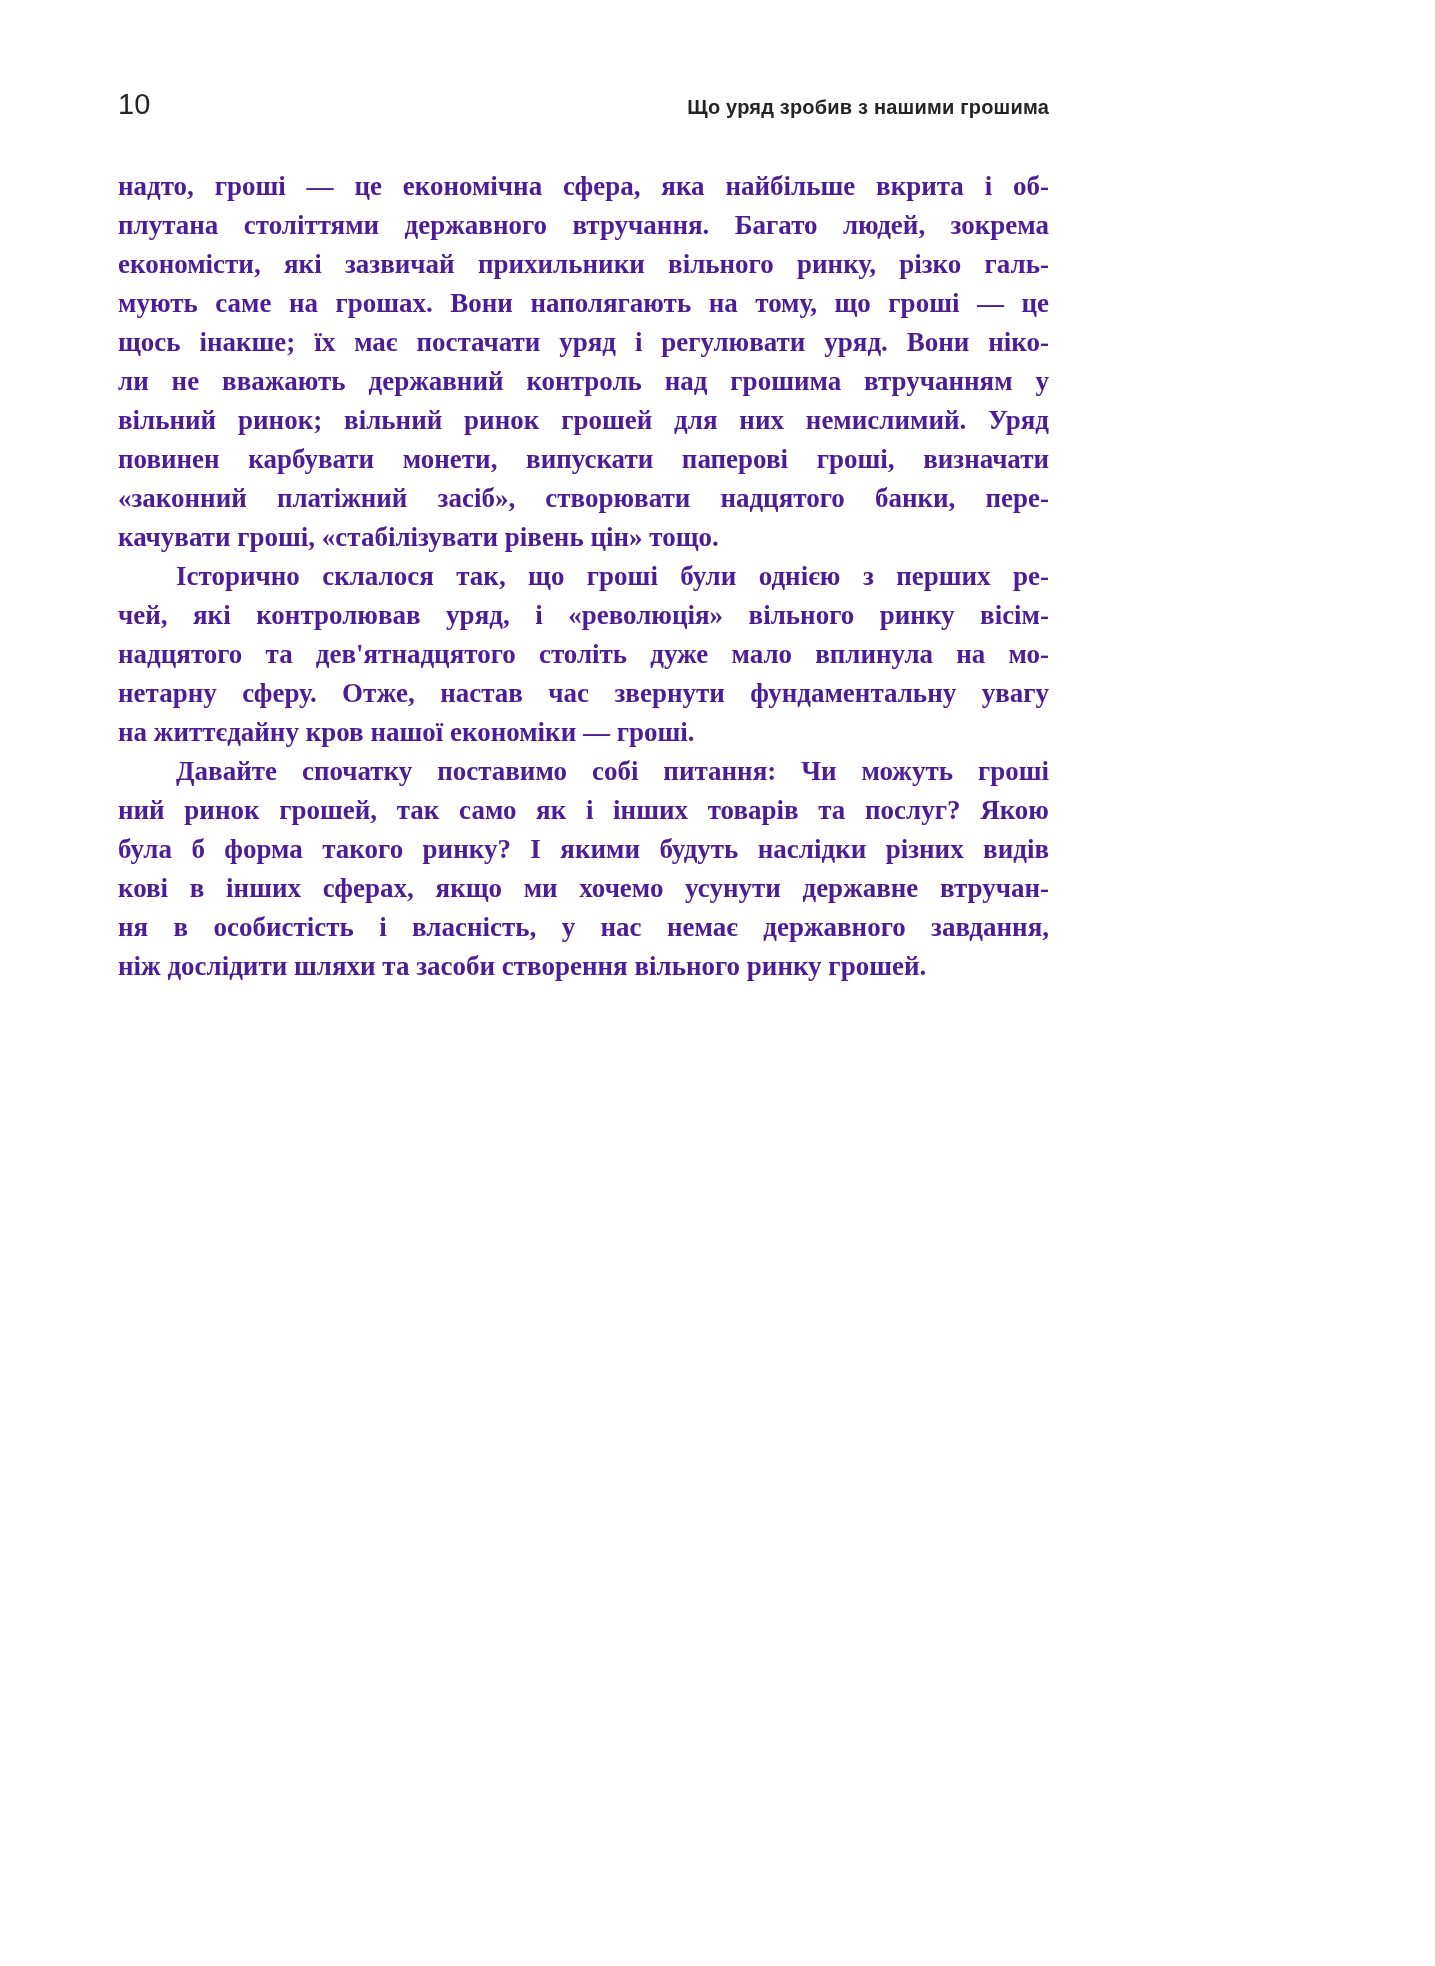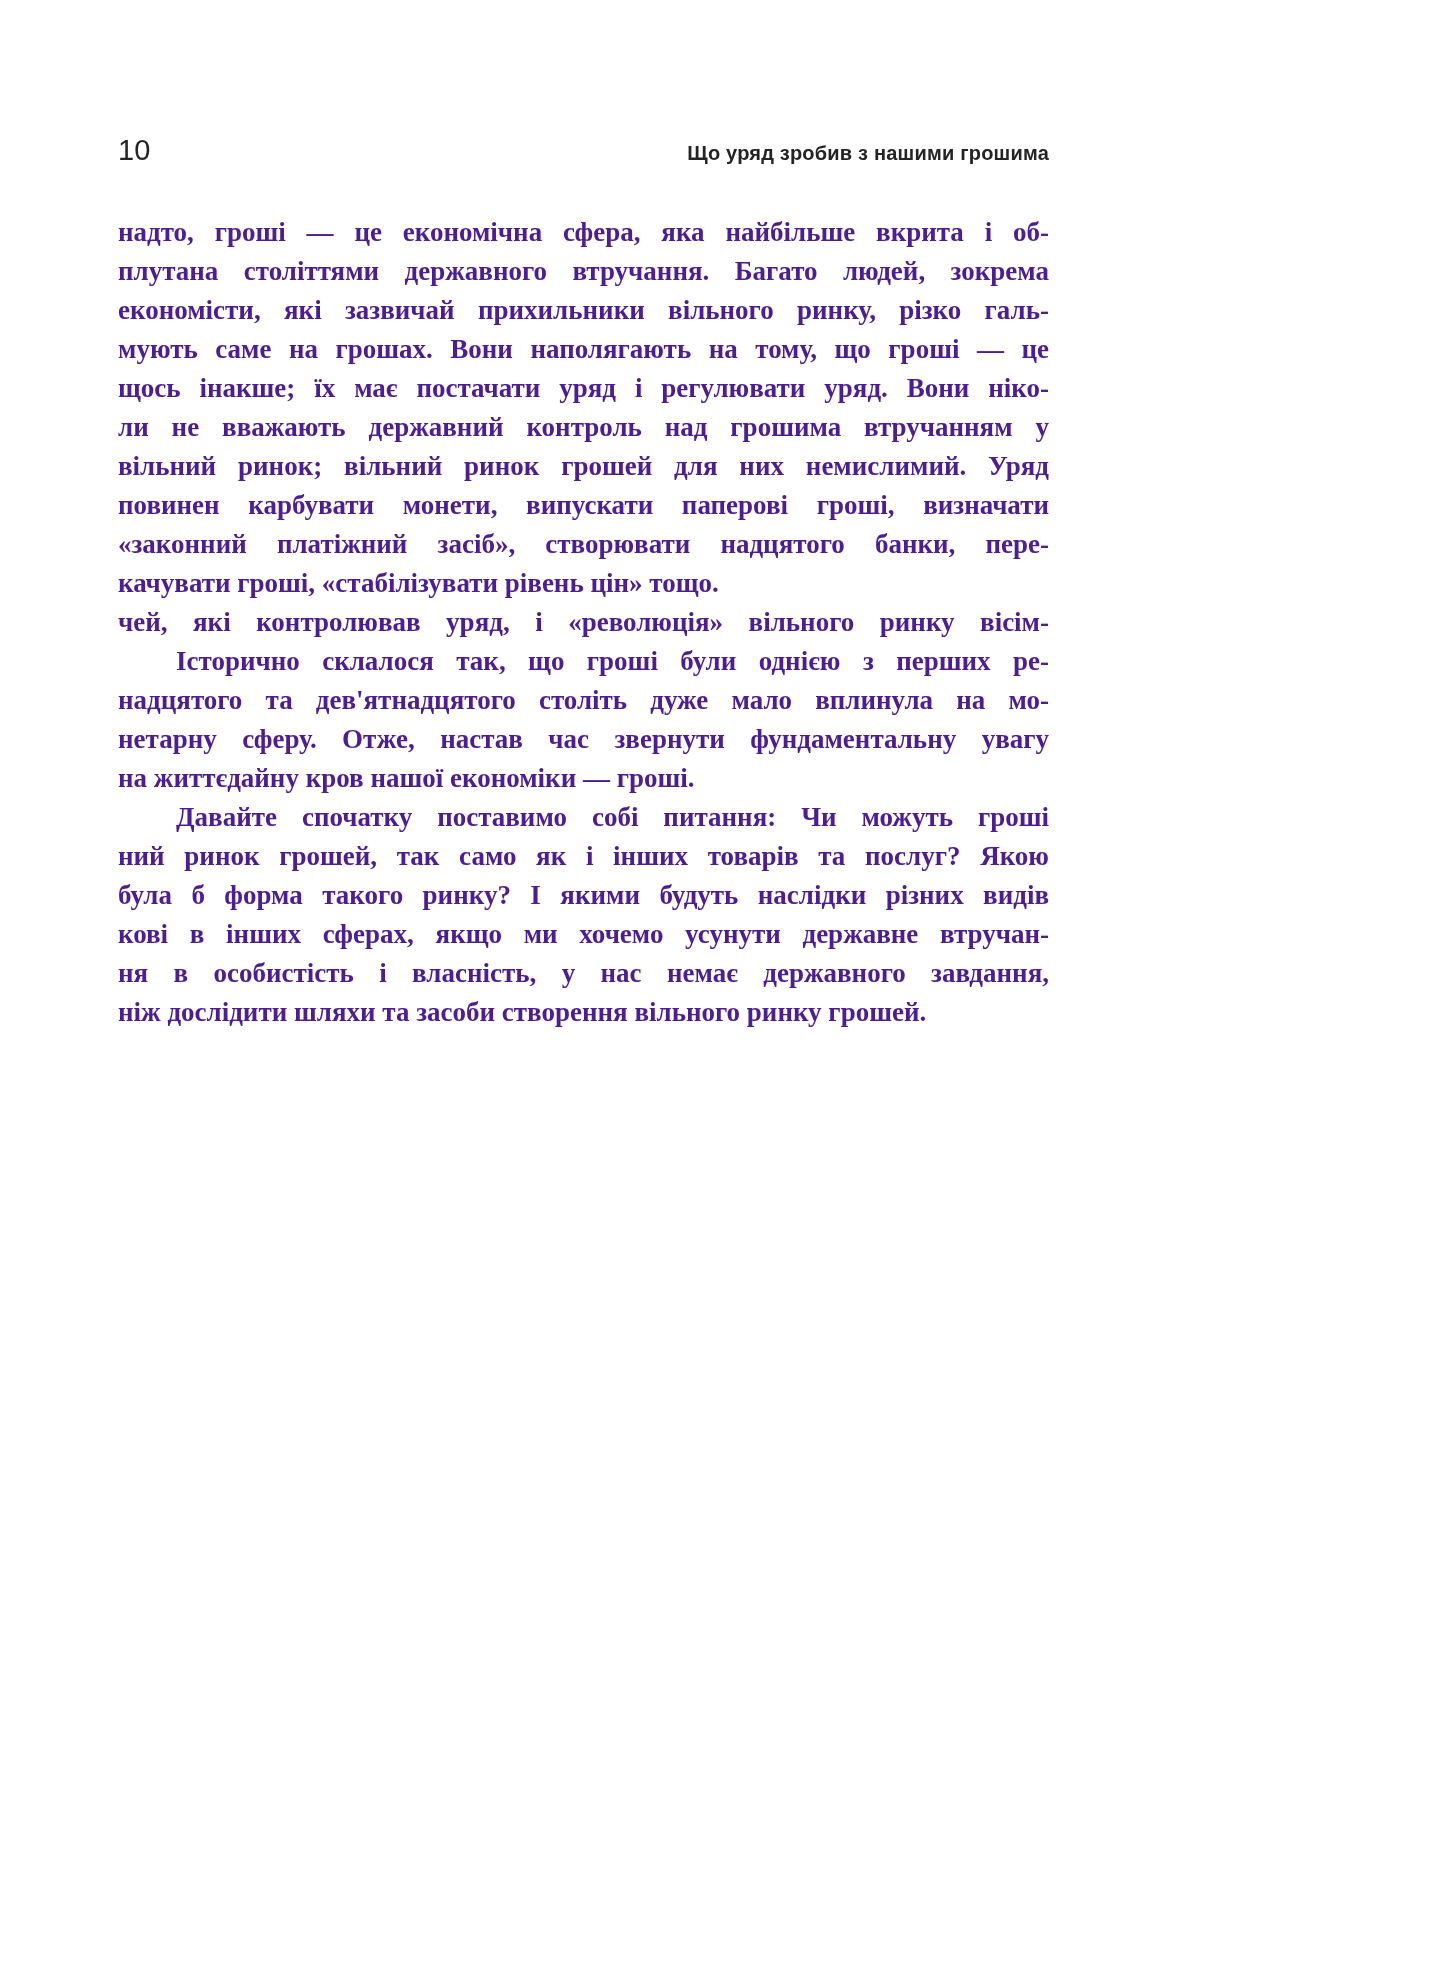--- a/index.html
+++ b/index.html
@@ -25,21 +25,20 @@
       display: flex;
       justify-content: space-between;
       align-items: baseline;
       font-family: "Liberation Sans", sans-serif;
       color: #242424;
       line-height: 32px;
     }
     .page-number {
       font-size: 29px;
       font-weight: 400;
-      margin-top: 46px;
     }
     .head-title {
       font-size: 20px;
       font-weight: 600;
       letter-spacing: 0.2px;
     }
     .body-text {
       margin-top: 44px;
       font-size: 27px;
       font-weight: 700;
@@ -72,22 +71,22 @@
   <div class="line">надто, гроші — це економічна сфера, яка найбільше вкрита і об-</div>
       <div class="line">плутана століттями державного втручання. Багато людей, зокрема</div>
       <div class="line">економісти, які зазвичай прихильники вільного ринку, різко галь-</div>
       <div class="line">мують саме на грошах. Вони наполягають на тому, що гроші — це</div>
       <div class="line">щось інакше; їх має постачати уряд і регулювати уряд. Вони ніко-</div>
       <div class="line">ли не вважають державний контроль над грошима втручанням у</div>
       <div class="line">вільний ринок; вільний ринок грошей для них немислимий. Уряд</div>
       <div class="line">повинен карбувати монети, випускати паперові гроші, визначати</div>
       <div class="line">«законний платіжний засіб», створювати надцятого банки, пере-</div>
       <div class="line last">качувати гроші, «стабілізувати рівень цін» тощо.</div>
+      <div class="line indent">Історично склалося так, що гроші були однією з перших ре-</div>
       <div class="line">чей, які контролював уряд, і «революція» вільного ринку вісім-</div>
-      <div class="line indent">Історично склалося так, що гроші були однією з перших ре-</div>
       <div class="line">надцятого та дев'ятнадцятого століть дуже мало вплинула на мо-</div>
       <div class="line">нетарну сферу. Отже, настав час звернути фундаментальну увагу</div>
       <div class="line last">на життєдайну кров нашої економіки — гроші.</div>
       <div class="line indent">Давайте спочатку поставимо собі питання: Чи можуть гроші</div>
       <div class="line">ний ринок грошей, так само як і інших товарів та послуг? Якою</div>
       <div class="line">була б форма такого ринку? І якими будуть наслідки різних видів</div>
       <div class="line">кові в інших сферах, якщо ми хочемо усунути державне втручан-</div>
       <div class="line">ня в особистість і власність, у нас немає державного завдання,</div>
       <div class="line last">ніж дослідити шляхи та засоби створення вільного ринку грошей.</div>
     </div>

